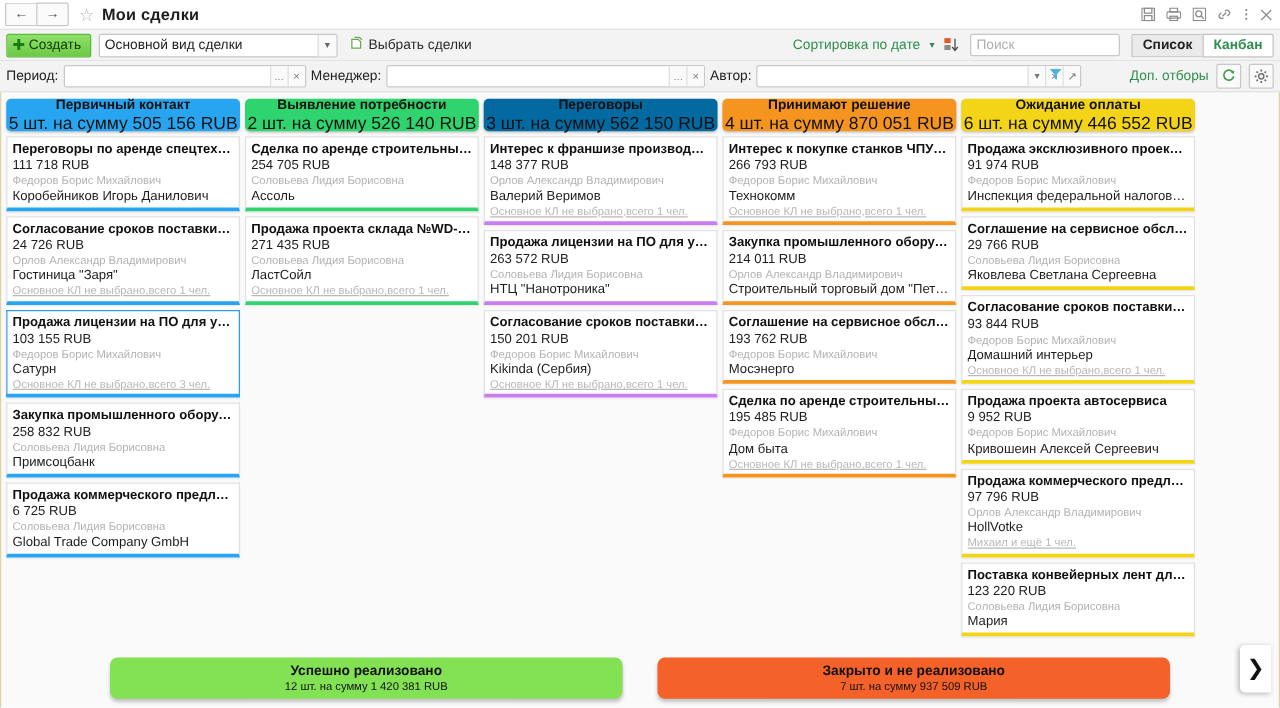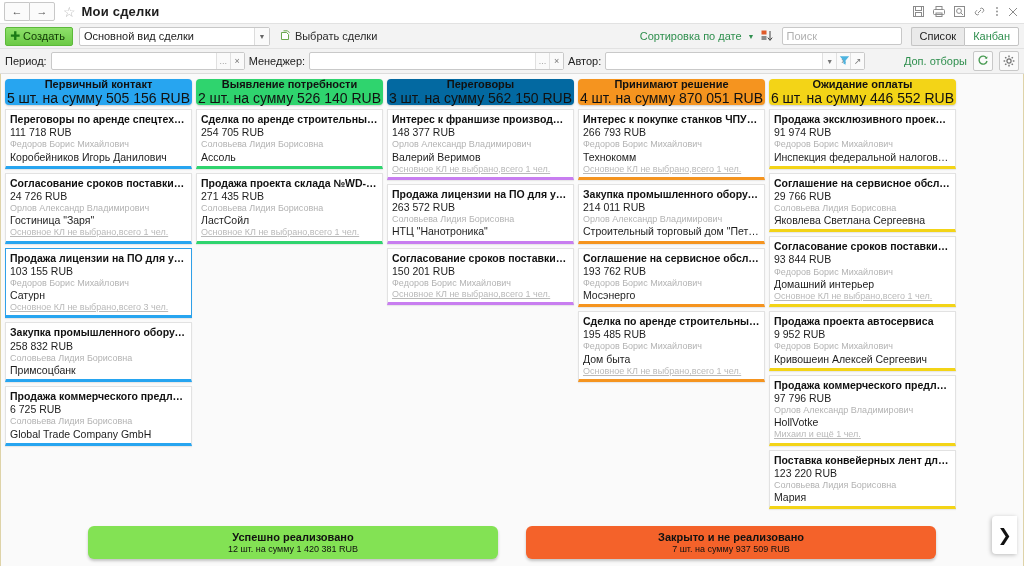--- a/index.html
+++ b/index.html
@@ -62,21 +62,21 @@
   }
   .searchbox input{
     border:0;outline:0;flex:1;padding:0 4px;font-size:11px;
     font-family:"Liberation Sans","DejaVu Sans",sans-serif;color:#222;background:transparent;
   }
   .searchbox input::placeholder{color:#b0b0b0;}
   .sbx{width:13px;border-left:1px solid #dcdcdc;display:flex;align-items:center;justify-content:center;color:#6d6d6d;font-size:9px;background:#fafafa;}
   .seg{display:flex;margin-left:3px;}
   .seg > div{
     height:17px;padding:0 8px;display:flex;align-items:center;
-    border:1px solid #c4c4c4;font-size:11px;
+    border:1px solid #c4c4c4;font-size:11px;font-weight:bold;
   }
   .seg .s1{background:#eaeaea;color:#222;border-right:none;border-radius:2px 0 0 2px;}
   .seg .s2{background:#ffffff;color:#2f8f4e;border-radius:0 2px 2px 0;}
   
   .filterbar{
     height:24px;display:flex;align-items:center;padding:0 5px;gap:4px;
     background:#f3f3f3;border-bottom:1px solid #dcdcdc;position:relative;
   }
   .flabel{color:#222;}
   .fin{
@@ -358,20 +358,21 @@
         <div class="card" style="border-bottom-color: rgb(200, 126, 240);">
           <div class="c-title">Продажа лицензии на ПО для управления с...</div>
           <div class="c-sum">263 572 RUB</div>
           <div class="c-mgr">Соловьева Лидия Борисовна</div>
           <div class="c-client">НТЦ "Нанотроника"</div>
         </div>
         <div class="card" style="border-bottom-color: rgb(200, 126, 240);">
           <div class="c-title">Согласование сроков поставки кранового о...</div>
           <div class="c-sum">150 201 RUB</div>
           <div class="c-mgr">Федоров Борис Михайлович</div>
+          <div class="c-client">Kikinda (Сербия)</div>
           <div class="c-note">Основное КЛ не выбрано,всего 1 чел.</div>
         </div>
       </div>
       <div class="col">
         <div class="colhead" style="background: rgb(245, 148, 31);">
           <div class="t">Принимают решение</div>
           <div class="s">4 шт. на сумму 870 051 RUB</div>
         </div>
         <div class="card" style="border-bottom-color: rgb(245, 148, 31);">
           <div class="c-title">Интерес к покупке станков ЧПУ (партия 3 шт.)</div>

